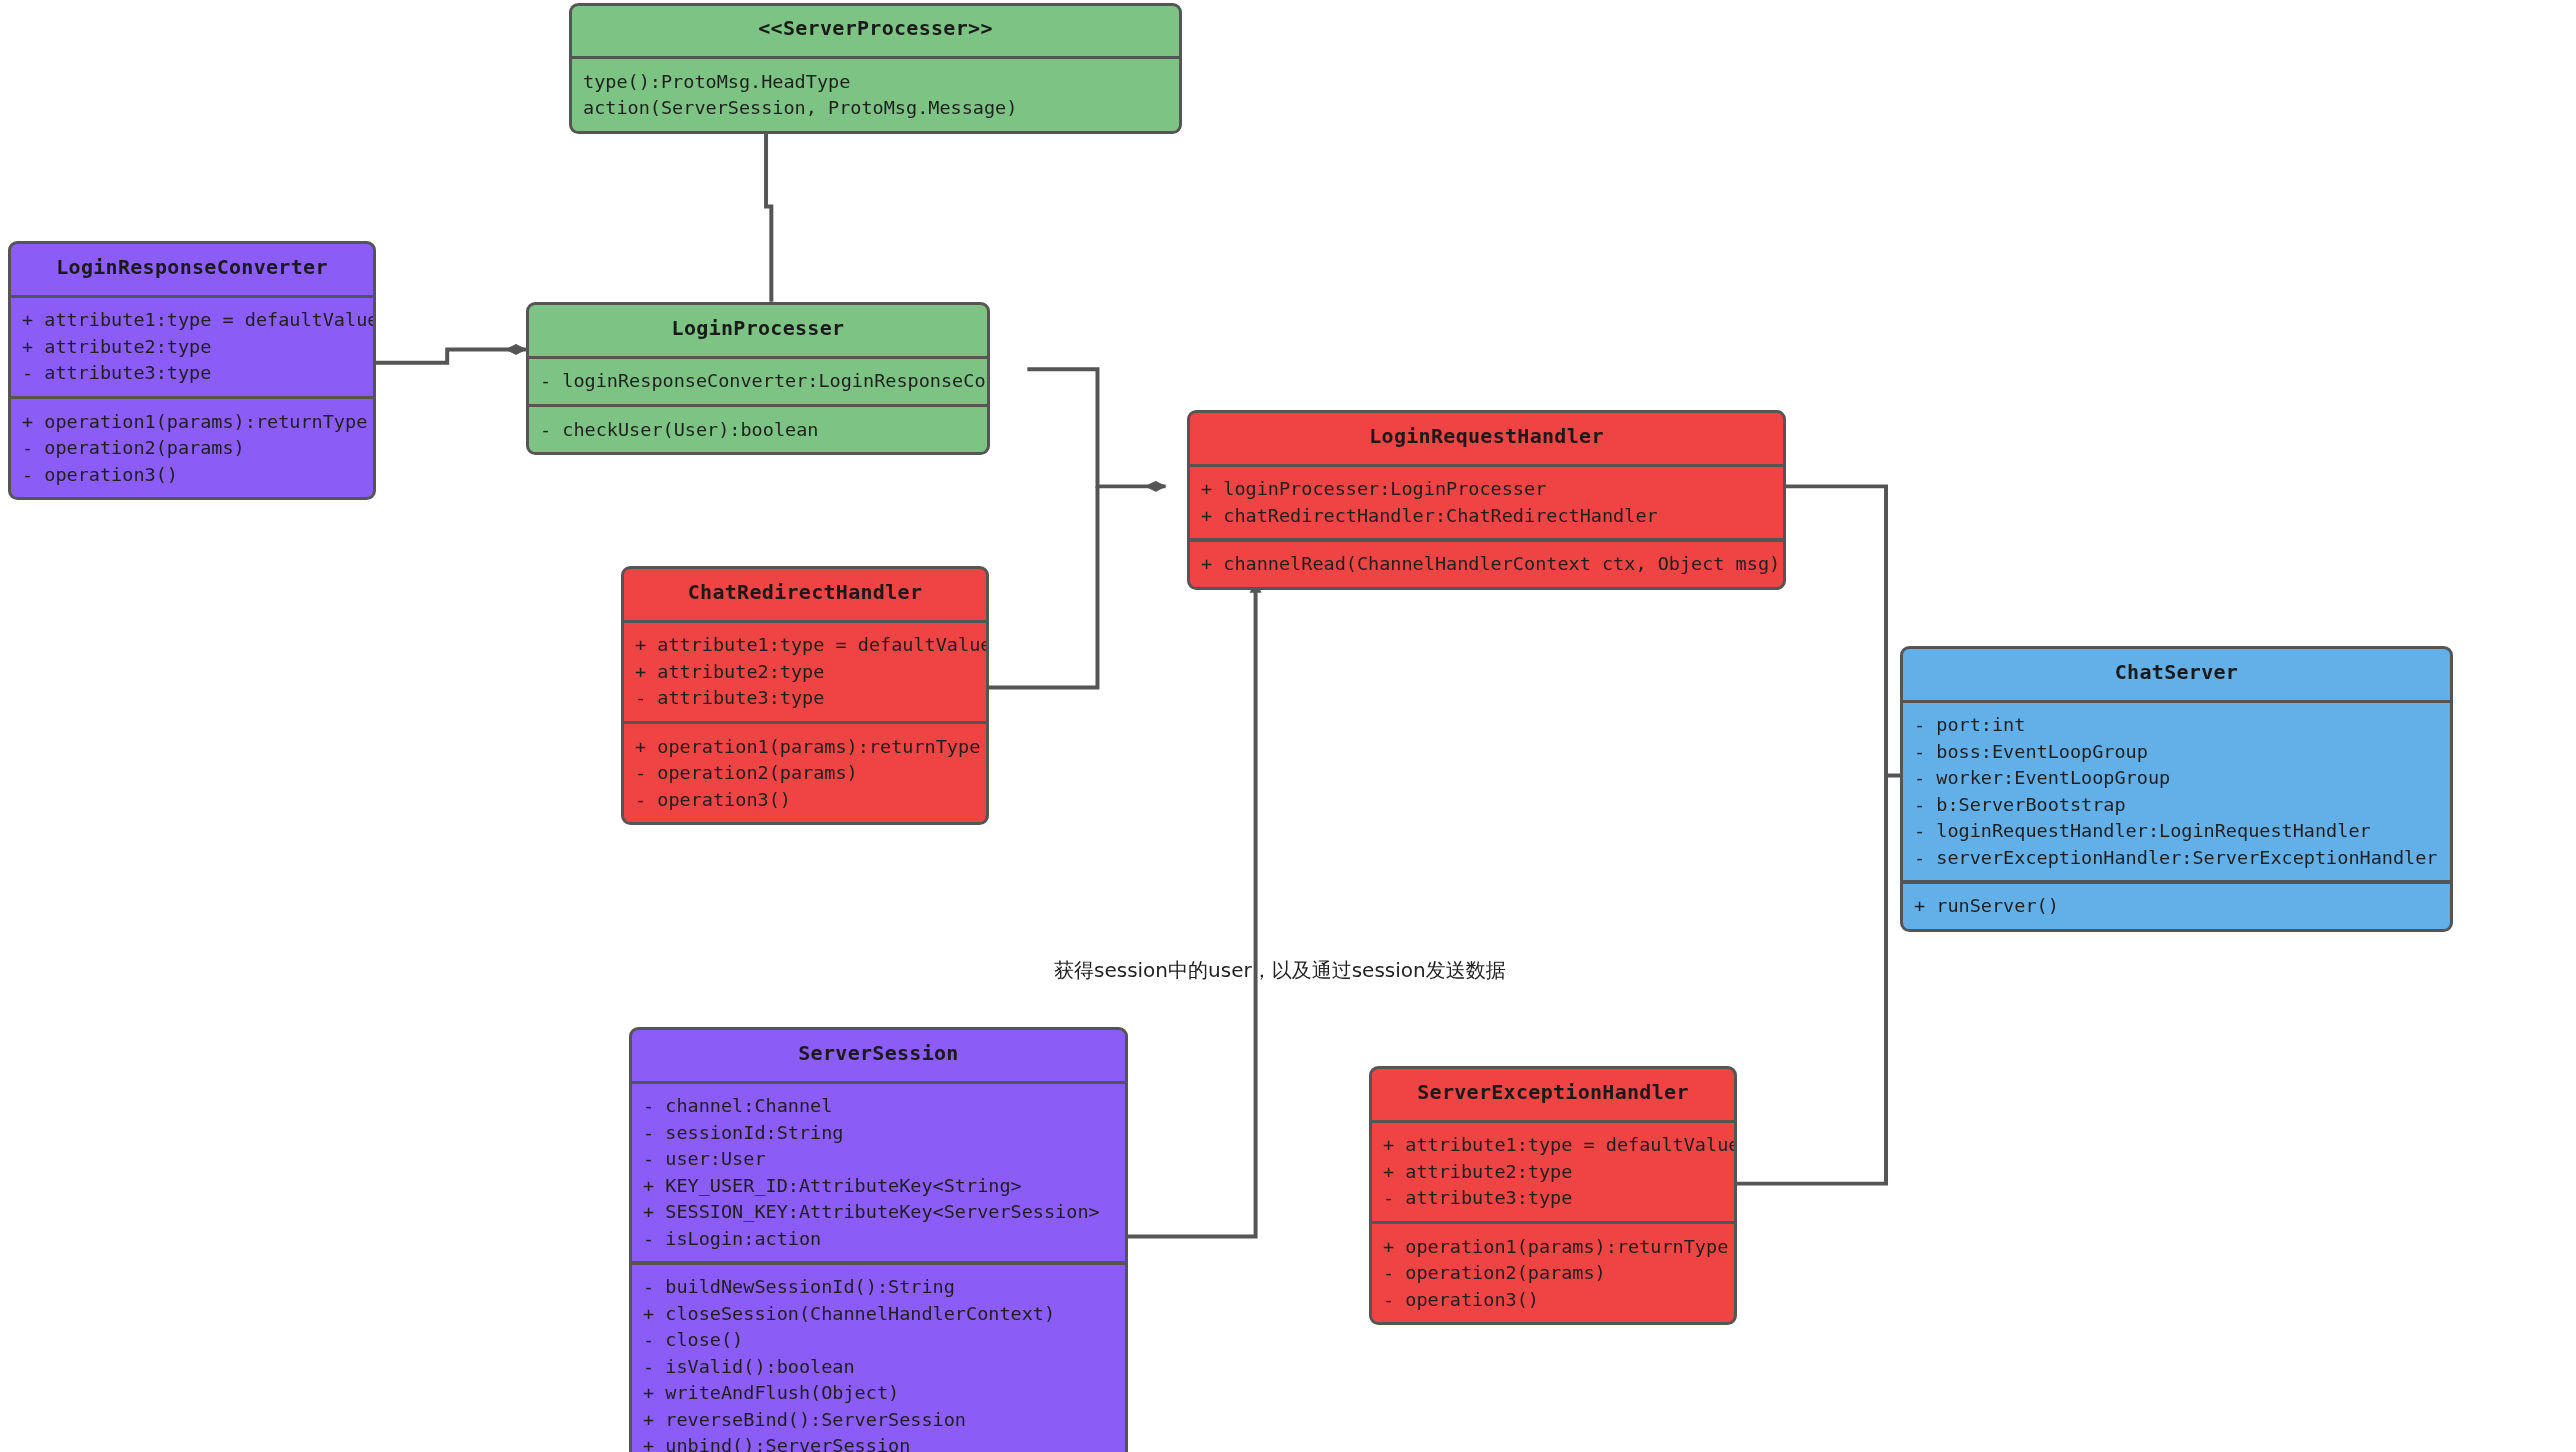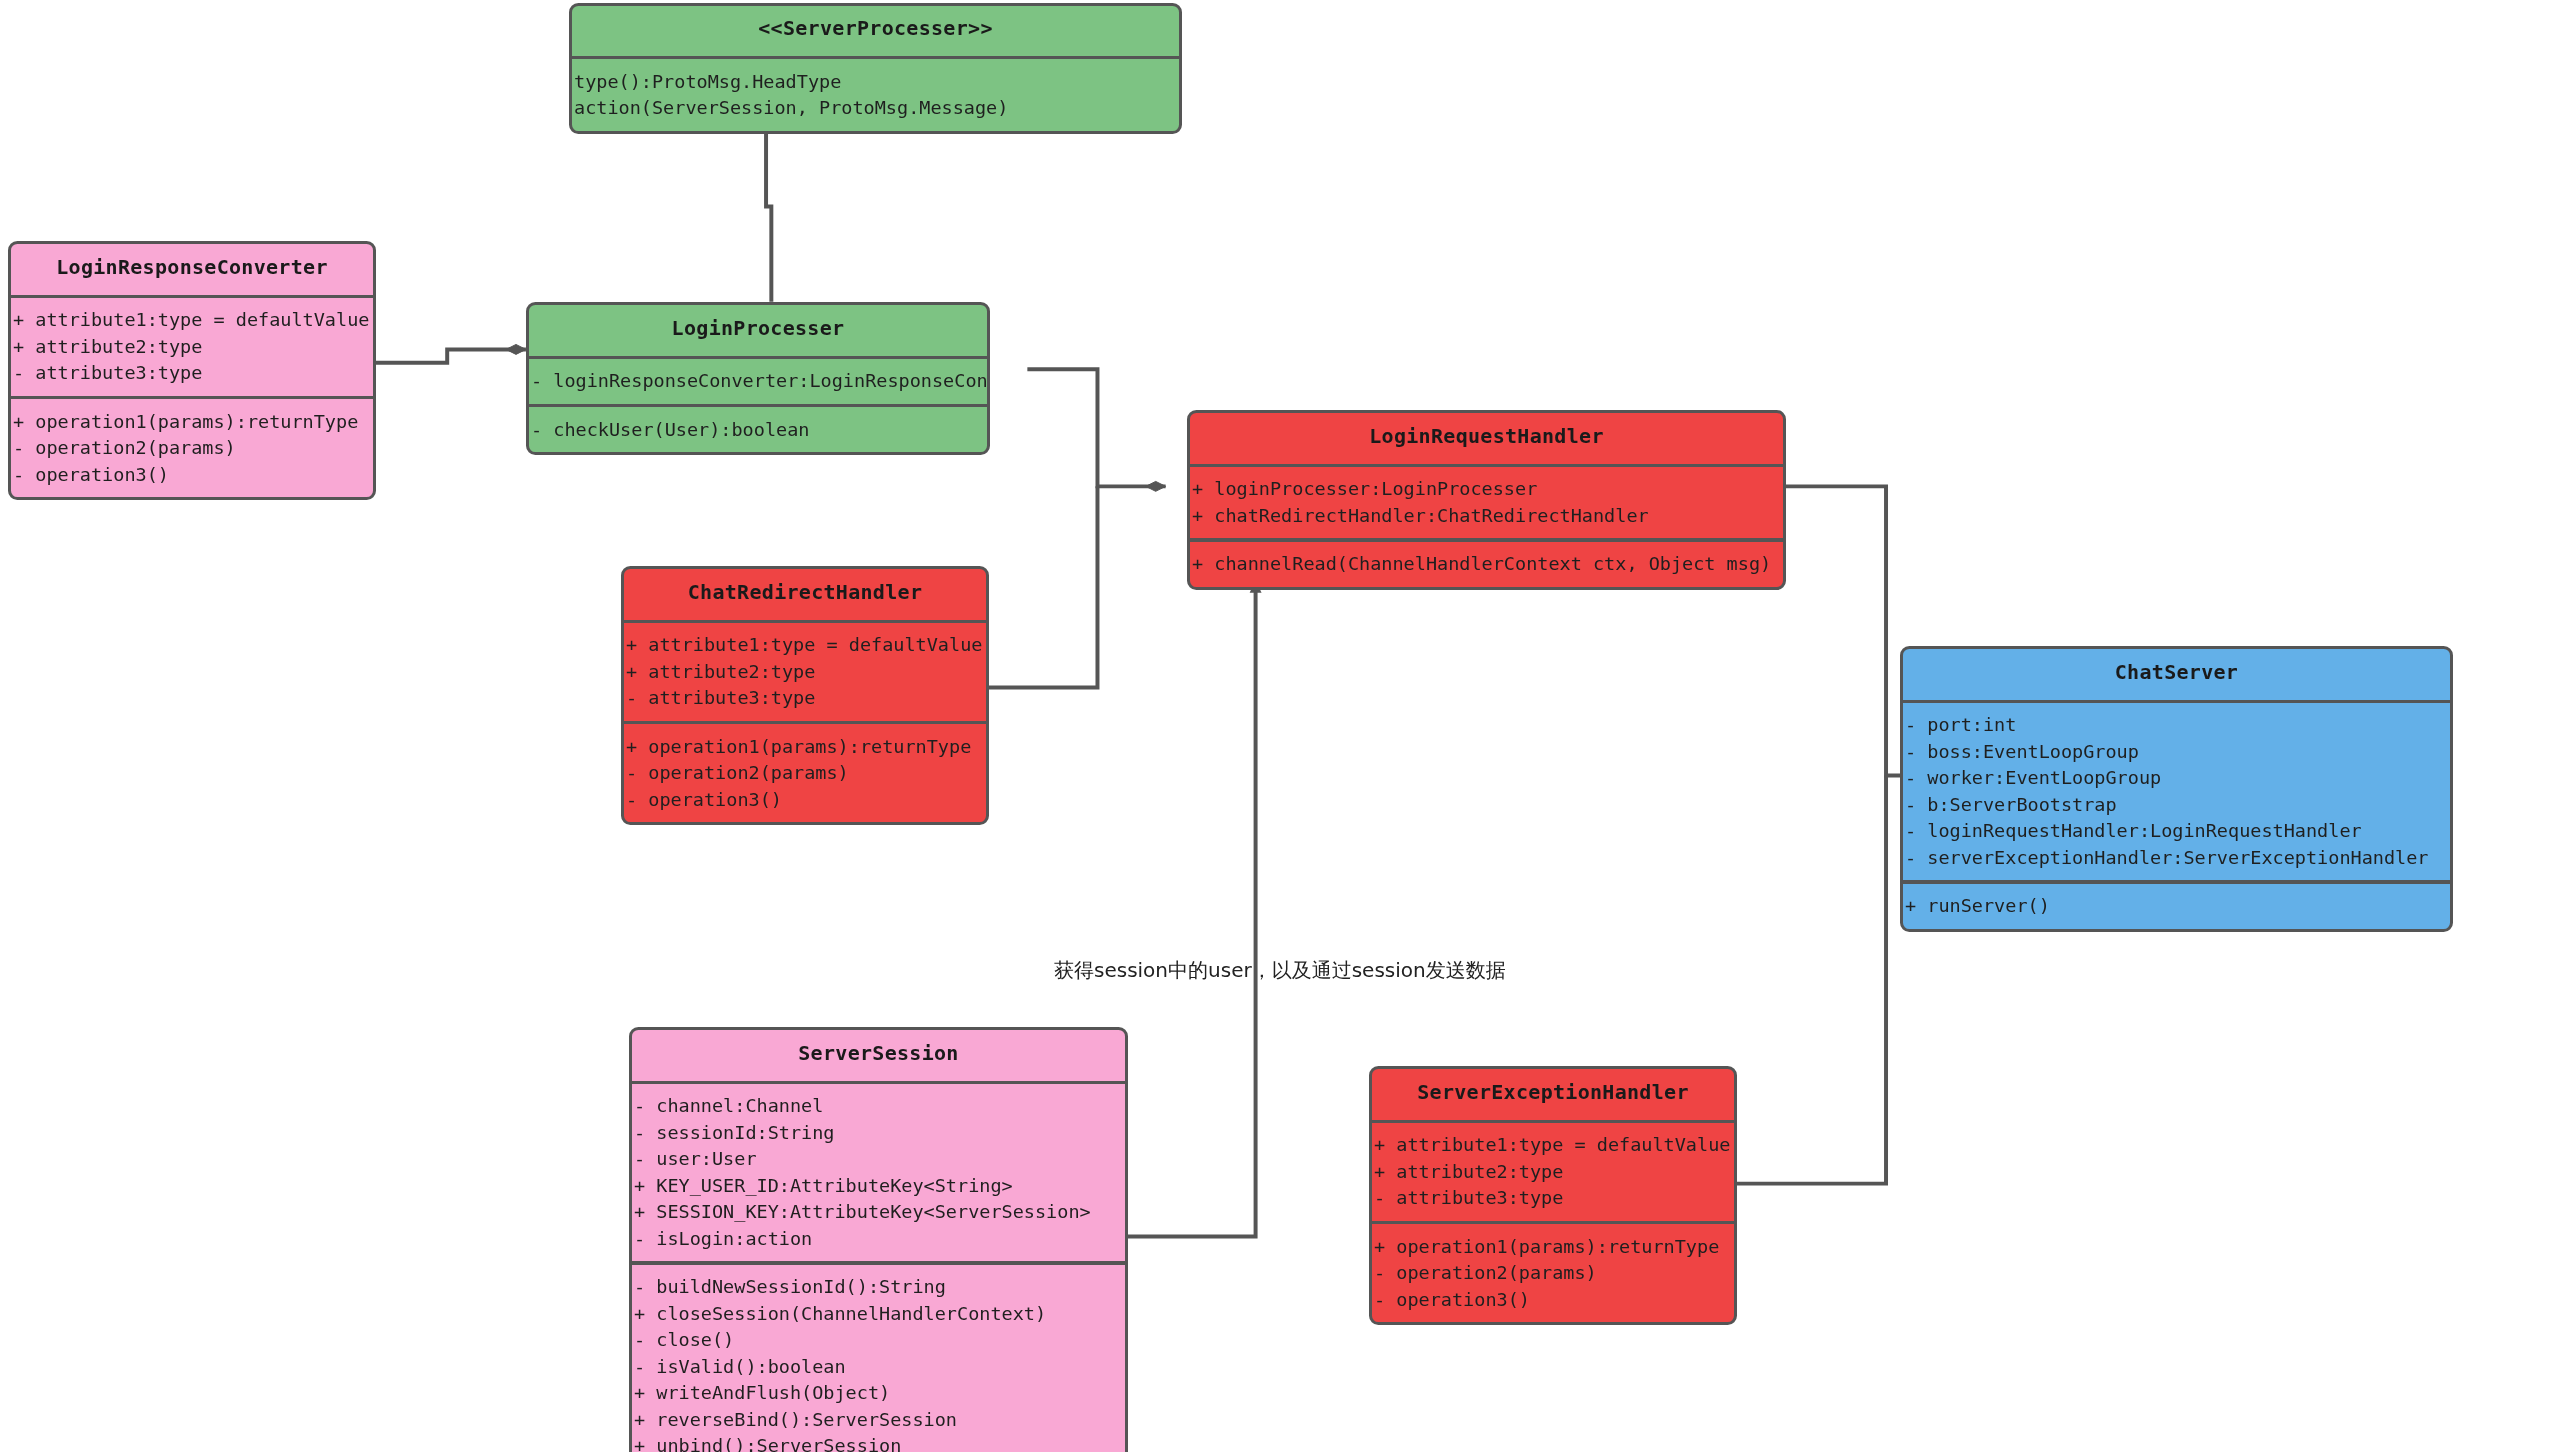--- a/index.html
+++ b/index.html
@@ -50,26 +50,26 @@
   }
   .uml-section {
     padding: 9.3px 0 9.3px 0;
   }
   .uml-row {
     font-family: "DejaVu Sans Mono", monospace;
     font-size: 18.5px;
     color: #1f1f1f;
     line-height: 26.5px;
     white-space: pre;
-    padding: 0 2px;
+    padding: 0 11px;
   }
   .green { background: #7dc383; }
   .pink  { background: #ef4444; }
   .blue  { background: #63b0e8; }
-  .white { background: #f9a8d4; }
+  .white { background: #8b5cf6; }
 
   .edge-label {
     position: absolute;
     font-family: "DejaVu Sans", "Liberation Sans", sans-serif;
     font-size: 20px;
     color: #222222;
     white-space: nowrap;
   }
 </style>
 </head>

